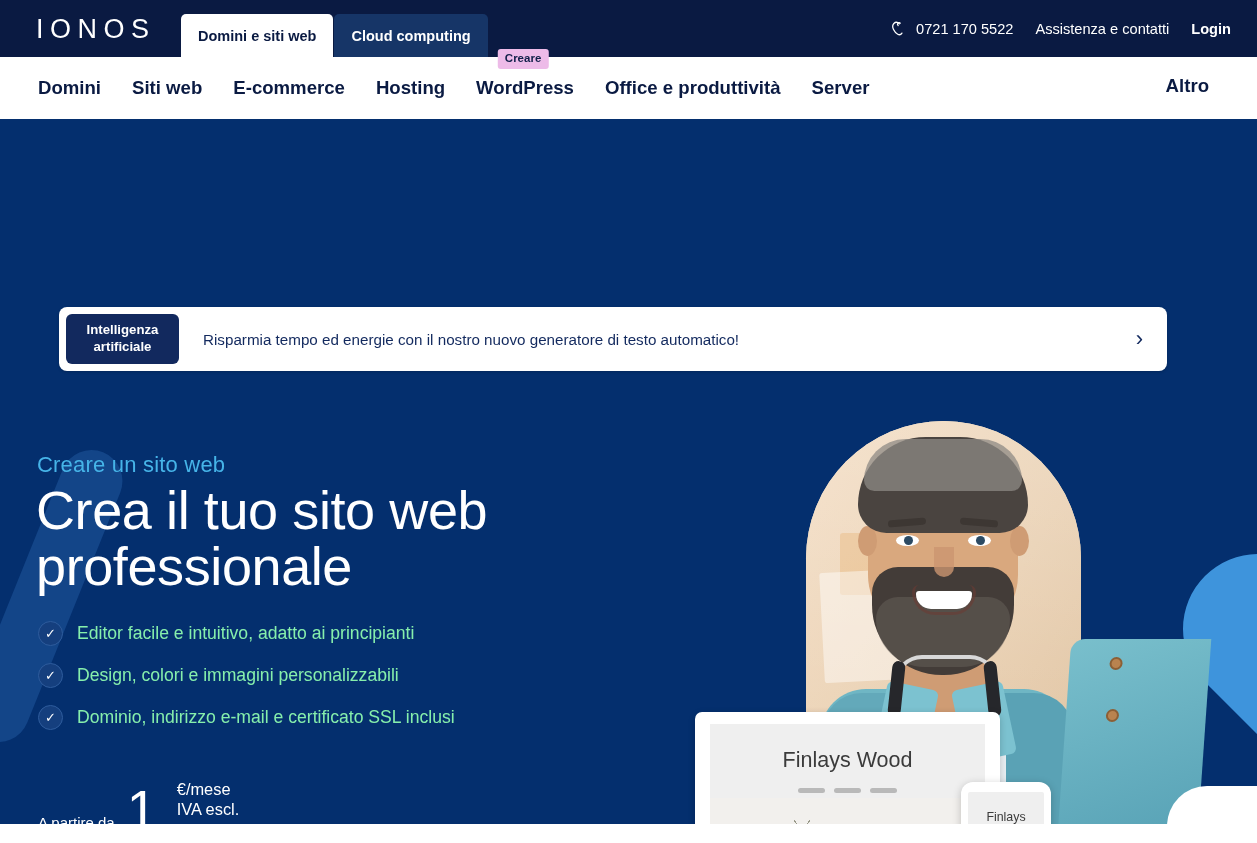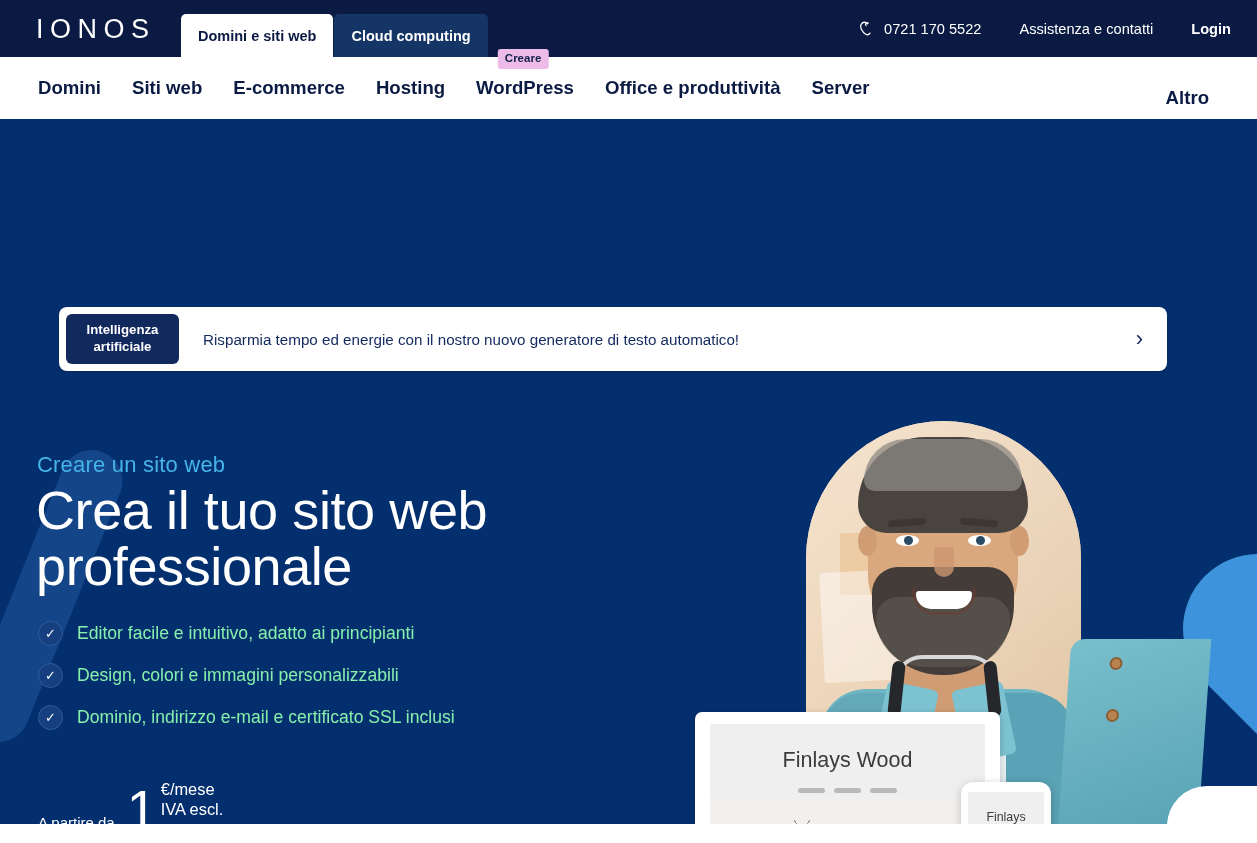--- a/index.html
+++ b/index.html
@@ -26,21 +26,21 @@
   .tab {
     display:flex; align-items:center; justify-content:center;
     font-size:14.5px; font-weight:bold; cursor:pointer;
     padding:0 17px; height:43px; white-space:nowrap;
   }
   .tab.active { background:#ffffff; color:#0a1a42; border-radius:5px 5px 0 0; }
   .tab.inactive { background:#163567; color:#ffffff; border-radius:5px 5px 0 0; margin-left:1px;}
 
   .topright {
     position:absolute; right:26px; top:0; height:57px;
-    display:flex; align-items:center; gap:38px;
+    display:flex; align-items:center; gap:22px;
   }
   .phone-wrap { display:flex; align-items:center; gap:11px; }
   .phone-icon { width:22px; height:22px; display:block; }
   .toplink { color:#ffffff; font-size:14.6px; white-space:nowrap; cursor:pointer; }
   .toplink.bold { font-weight:bold; }
 
   
   .navbar {
     position:absolute; left:0; top:57px; width:1257px; height:62px;
     background:#ffffff;
@@ -50,21 +50,21 @@
   .navlink {
     position:relative;
     color:#0a1a42; font-size:18.6px; font-weight:bold; cursor:pointer; white-space:nowrap;
   }
   .navlink .badge {
     position:absolute; left:48%; top:-28px; transform:translateX(-50%);
     background:#edbbe8; color:#12204a;
     font-size:11.5px; font-weight:bold; line-height:1;
     padding:4px 7px 4px 7px; border-radius:3px; white-space:nowrap;
   }
-  .navright { position:absolute; right:48px; top:16px; height:50px; display:flex; align-items:center; }
+  .navright { position:absolute; right:48px; top:4px; height:50px; display:flex; align-items:center; }
 
   
   .hero {
     position:absolute; left:0; top:119px; width:1257px; height:705px;
     background:#042f6e;
     overflow:hidden;
   }
   .hero-bottom-white {
     position:absolute; left:0; top:824px; width:1257px; height:19px; background:#ffffff;
   }
@@ -130,21 +130,21 @@
     color:#ffffff; font-size:13px; line-height:1; flex:none;
   }
   .feature-text { margin-left:14px; color:#86efac; font-size:17.6px; white-space:nowrap; }
 
   .price-row {
     position:absolute; left:38px; top:660px;
     display:flex; align-items:flex-end; color:#ffffff;
   }
   .price-prefix { font-size:15px; padding-bottom:0; }
   .price-amount { font-size:54px; line-height:.82; font-weight:400; margin-left:12px; }
-  .price-unit { font-size:16.4px; line-height:1.22; margin-left:4px; padding-bottom:12px; }
+  .price-unit { font-size:16.4px; line-height:1.22; margin-left:20px; padding-bottom:12px; }
 
   
   .arch {
     position:absolute; left:806px; top:302px;
     width:275px; height:560px;
     border-radius:140px 140px 0 0;
     overflow:hidden;
     background:linear-gradient(160deg,#f6e3cd 0%, #ecd3b6 45%, #e7cdb0 100%);
   }
   .arch-wall {

